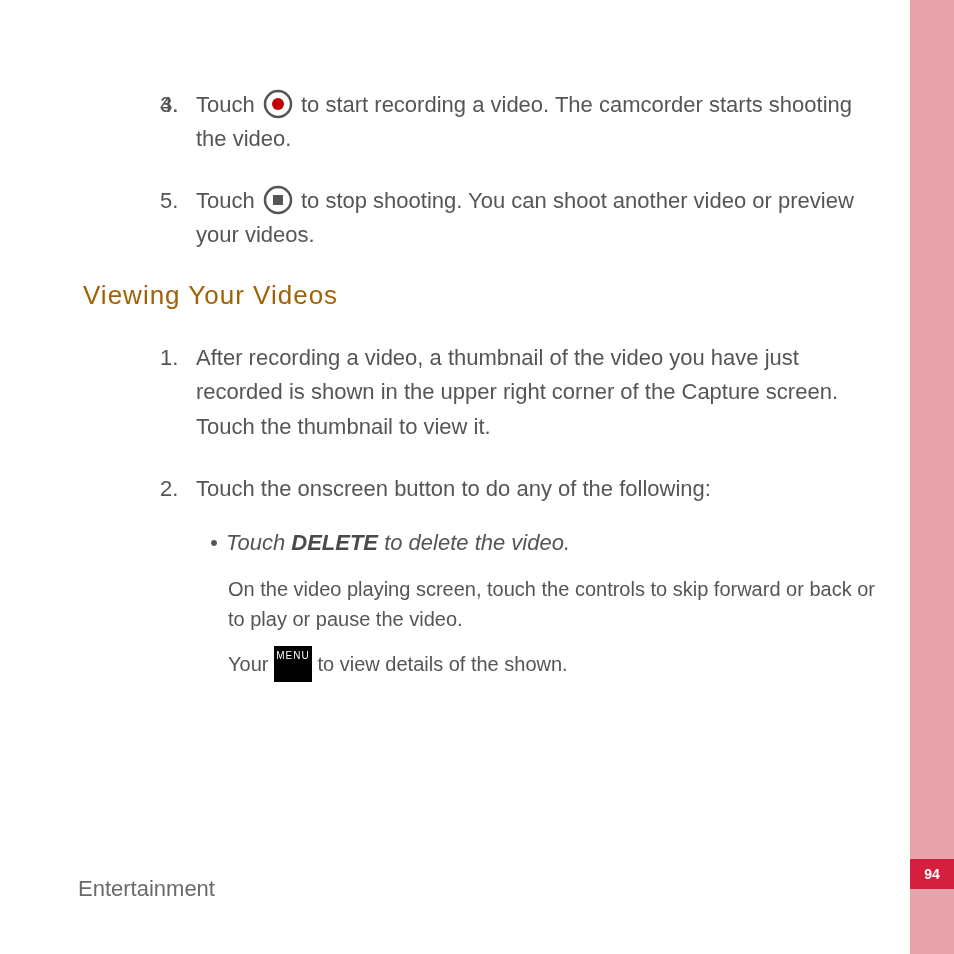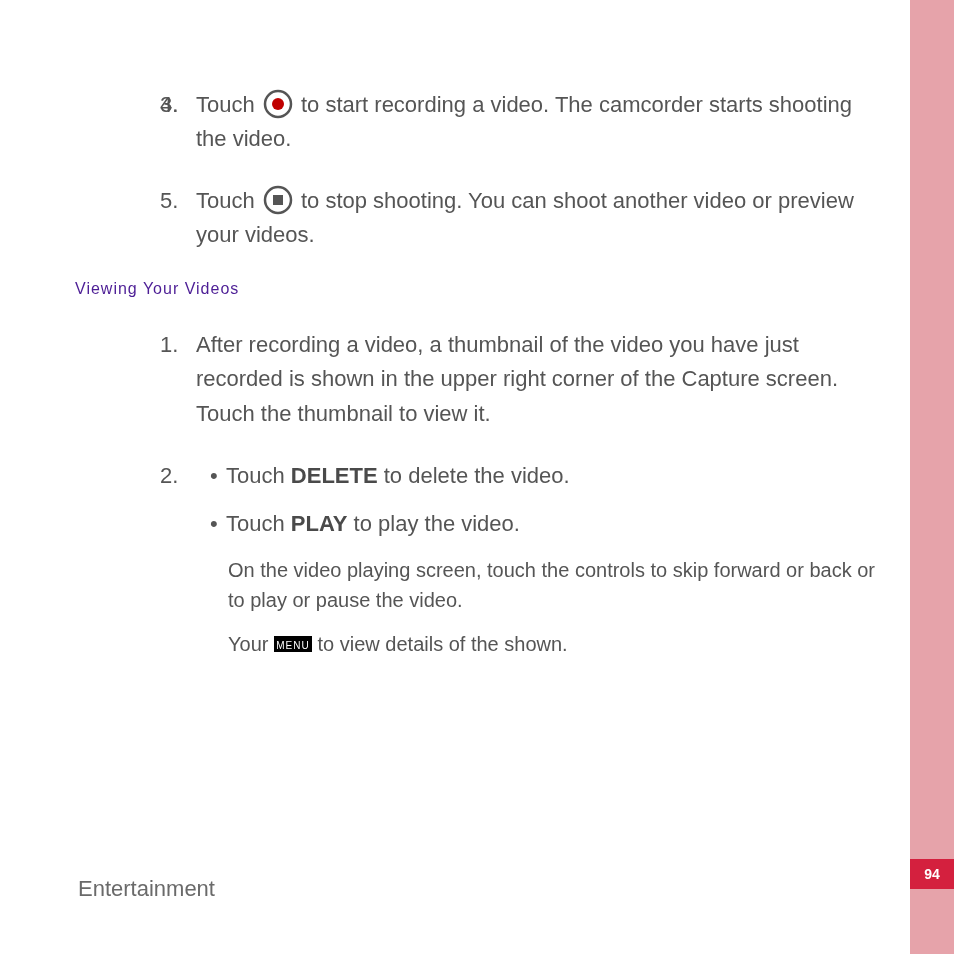--- a/index.html
+++ b/index.html
@@ -52,34 +52,35 @@
     margin-bottom: 28px;
     padding-left: 36px;
     position: relative;
   }
   .ol-outer > li .num {
     position: absolute;
     left: 0;
     top: 0;
   }
   .heading {
-    font-size: 16px;
-    color: #4c1d95;
-    margin: 20px 0 30px 0;
+    font-size: 26px;
+    color: #a16207;
+    margin: 20px 0 30px 8px;
     letter-spacing: 1px;
   }
   .sub-ul {
     list-style: none;
     padding: 0;
     margin: 20px 0 0 14px;
   }
   .sub-ul > li {
     margin-bottom: 14px;
     position: relative;
     padding-left: 16px;
+    font-style: italic;
   }
   .sub-ul > li::before {
     content: "•";
     position: absolute;
     left: 0;
     top: 0;
   }
   .note {
     font-size: 20px;
     line-height: 1.5;
@@ -104,21 +105,21 @@
     width: 30px;
     height: 30px;
     margin: 0 2px;
     position: relative;
     top: -2px;
   }
   .icon-menu {
     display: inline-block;
     vertical-align: middle;
     width: 38px;
-    height: 16px;
+    height: 36px;
     background: #000000;
     color: #ffffff;
     font-size: 10px;
     line-height: 20px;
     text-align: center;
     letter-spacing: 1px;
     font-family: Arial, sans-serif;
     position: relative;
     top: -2px;
   }
@@ -161,26 +162,24 @@
 
   <div class="heading">Viewing  Your  Videos</div>
 
   <ul class="ol-outer">
     <li>
       <span class="num">1.</span>
       <span>After recording a video, a thumbnail of the video you have just recorded is shown in the upper right corner of the Capture screen. Touch the thumbnail to view it.</span>
     </li>
     <li>
       <span class="num">2.</span>
+      <span>Touch the onscreen button to do any of the following:</span>
       <ul class="sub-ul">
         <li>
           <span>Touch </span><strong>DELETE</strong><span> to delete the video.</span>
-        </li>
-        <li>
-          <span>Touch </span><strong>PLAY</strong><span> to play the video.</span>
         </li>
       </ul>
       <div class="note">On the video playing screen, touch the controls to skip forward or back or to play or pause the video.</div>
       <div class="note" style="margin-top:14px;">
         <span>Your </span>
         <span class="icon-menu">MENU</span>
         <span> to view details of the shown.</span>
       </div>
     </li>
   </ul>

